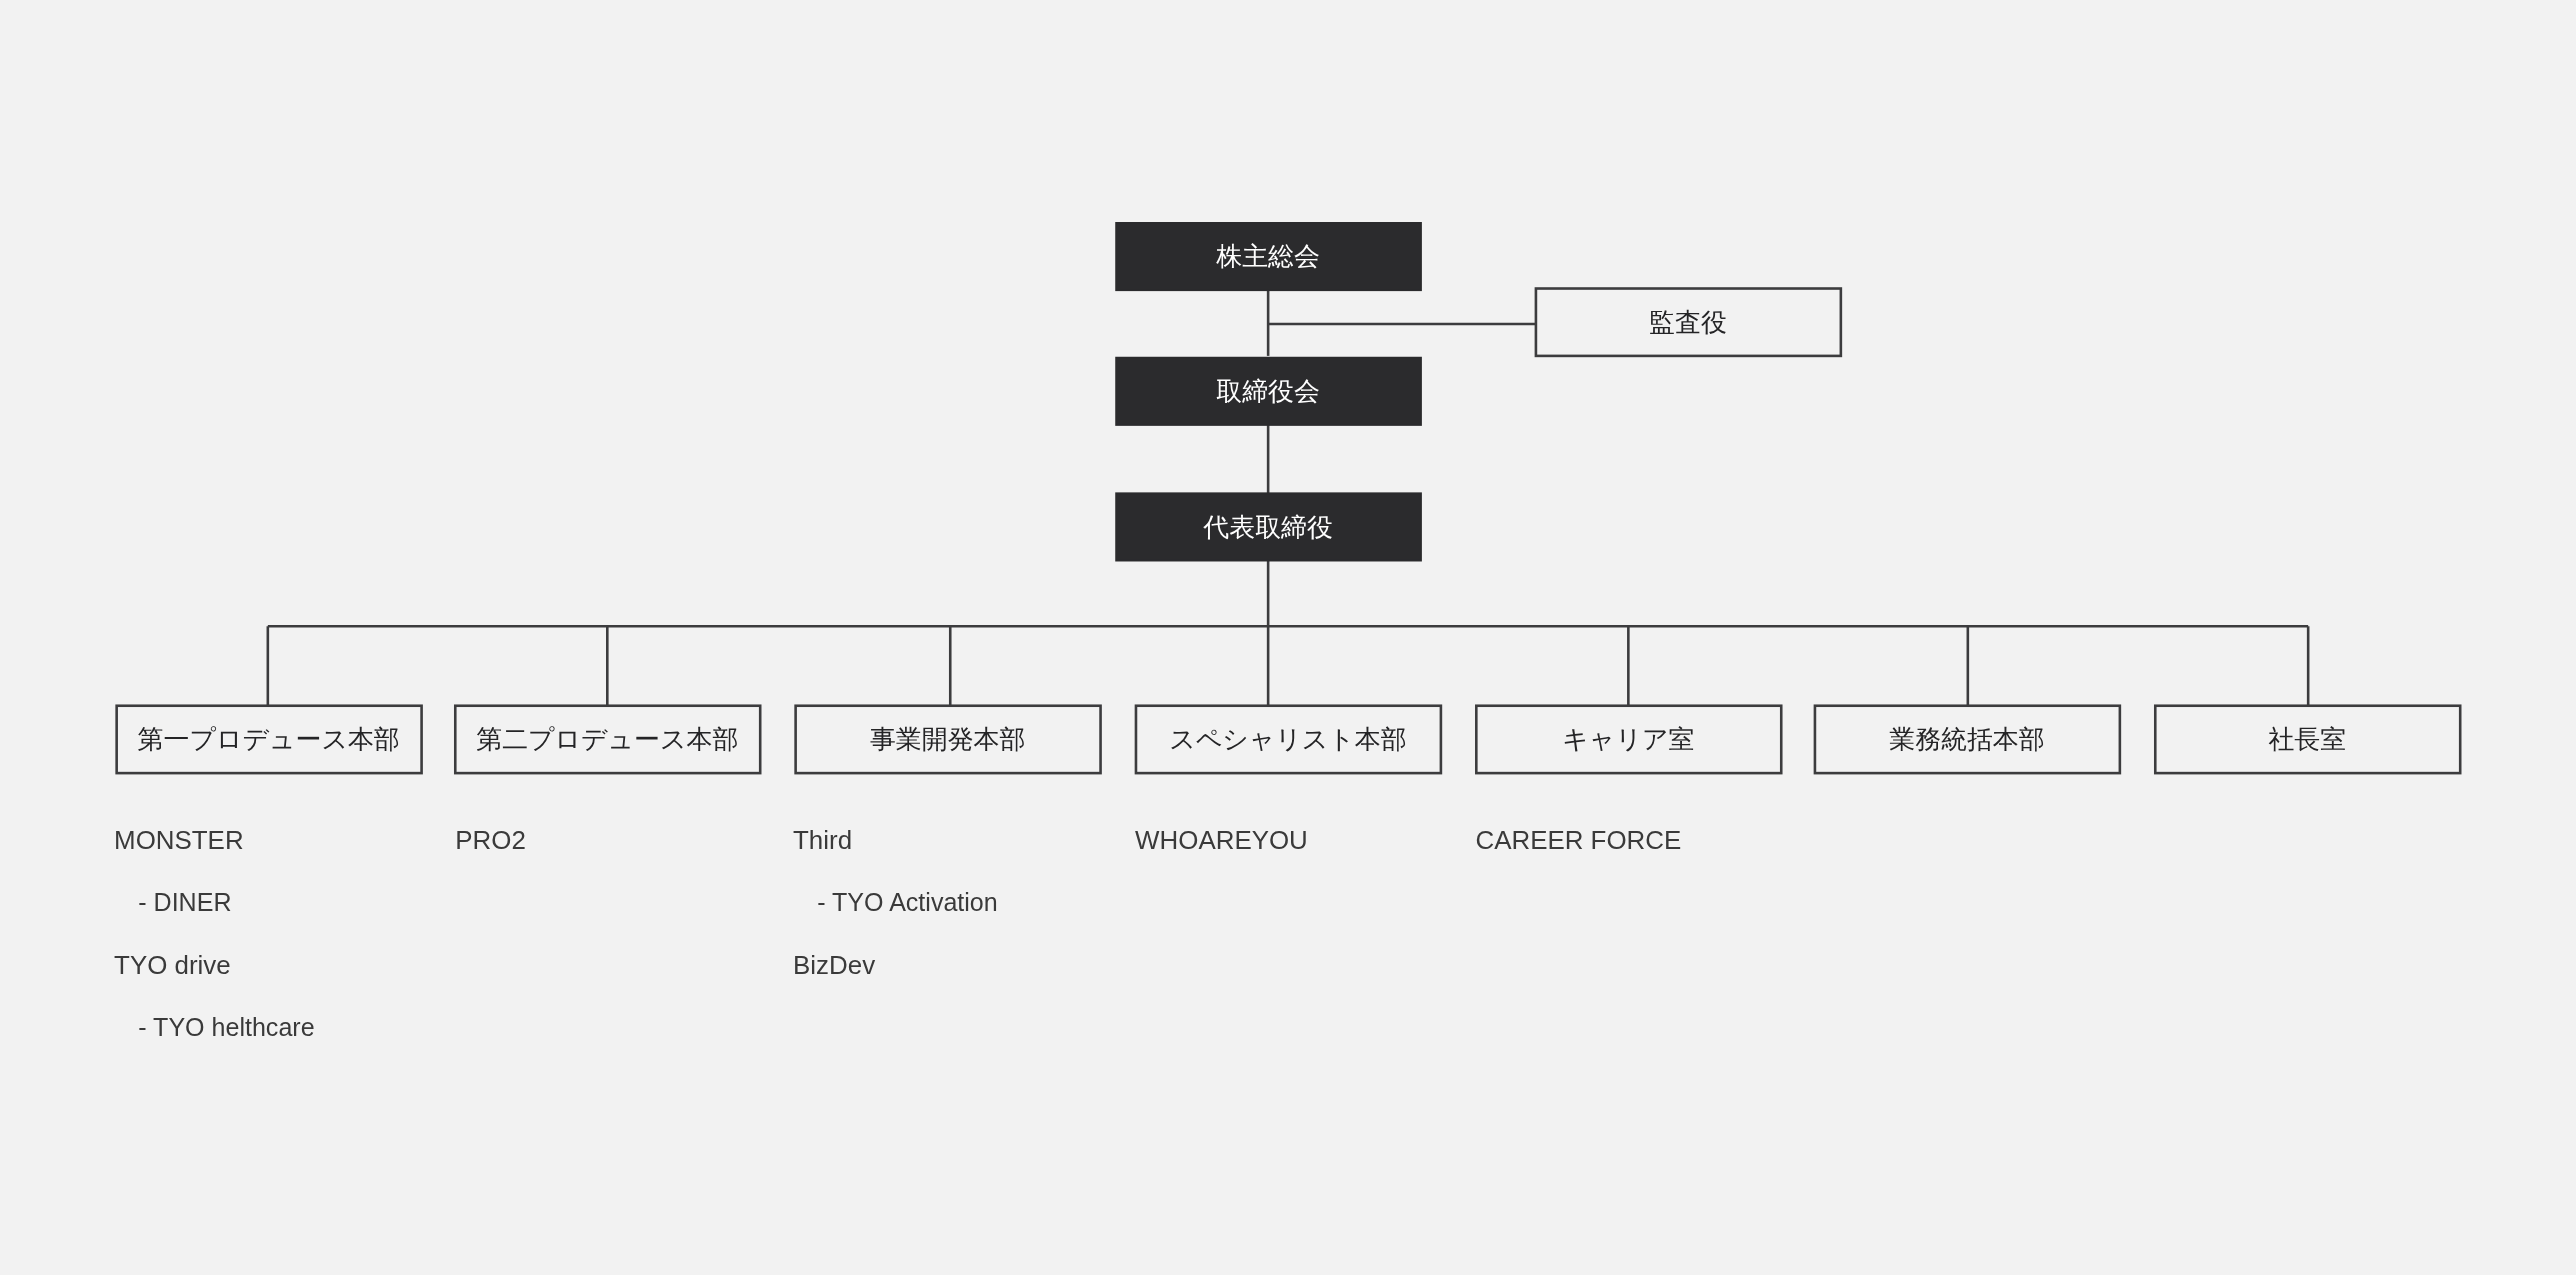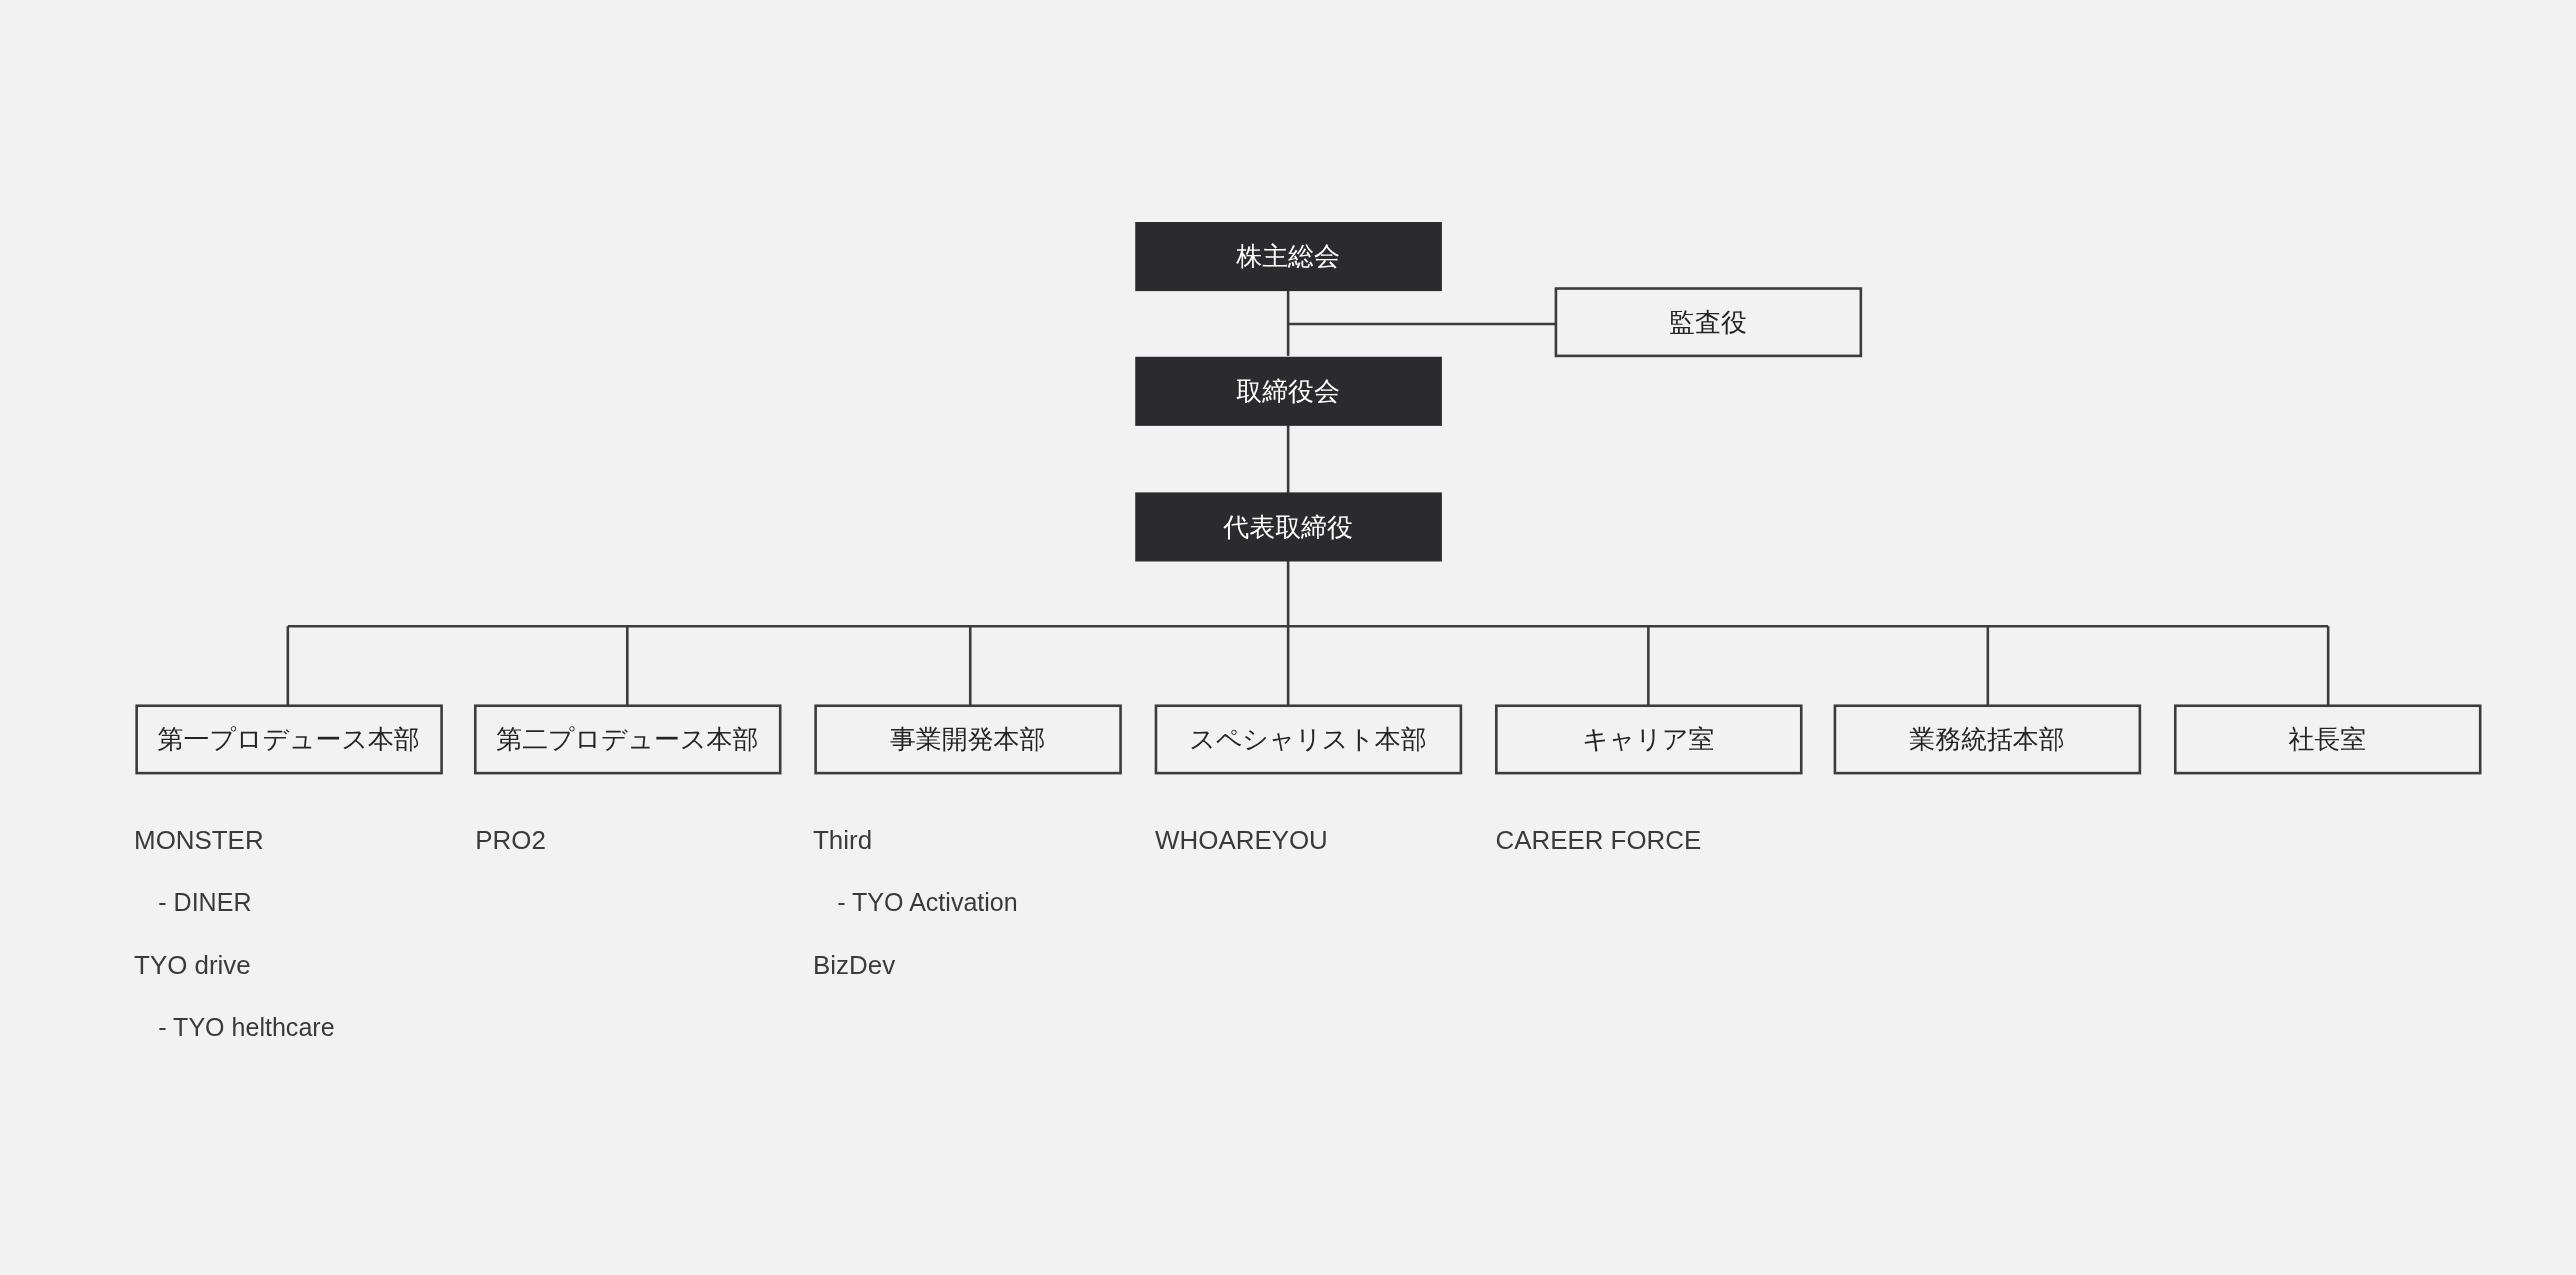--- a/index.html
+++ b/index.html
@@ -10,21 +10,20 @@
     width: 2576px;
     height: 1275px;
     background: #f2f2f2;
     font-family: "Liberation Sans", sans-serif;
     overflow: hidden;
   }
   #chart-root {
     position: relative;
     width: 2216px;
     height: 1275px;
-    margin-left: 20px;
   }
   svg.org-canvas {
     position: absolute;
     top: 0;
     left: 0;
     width: 2576px;
     height: 1275px;
     display: block;
   }
   .node-box-dark {

